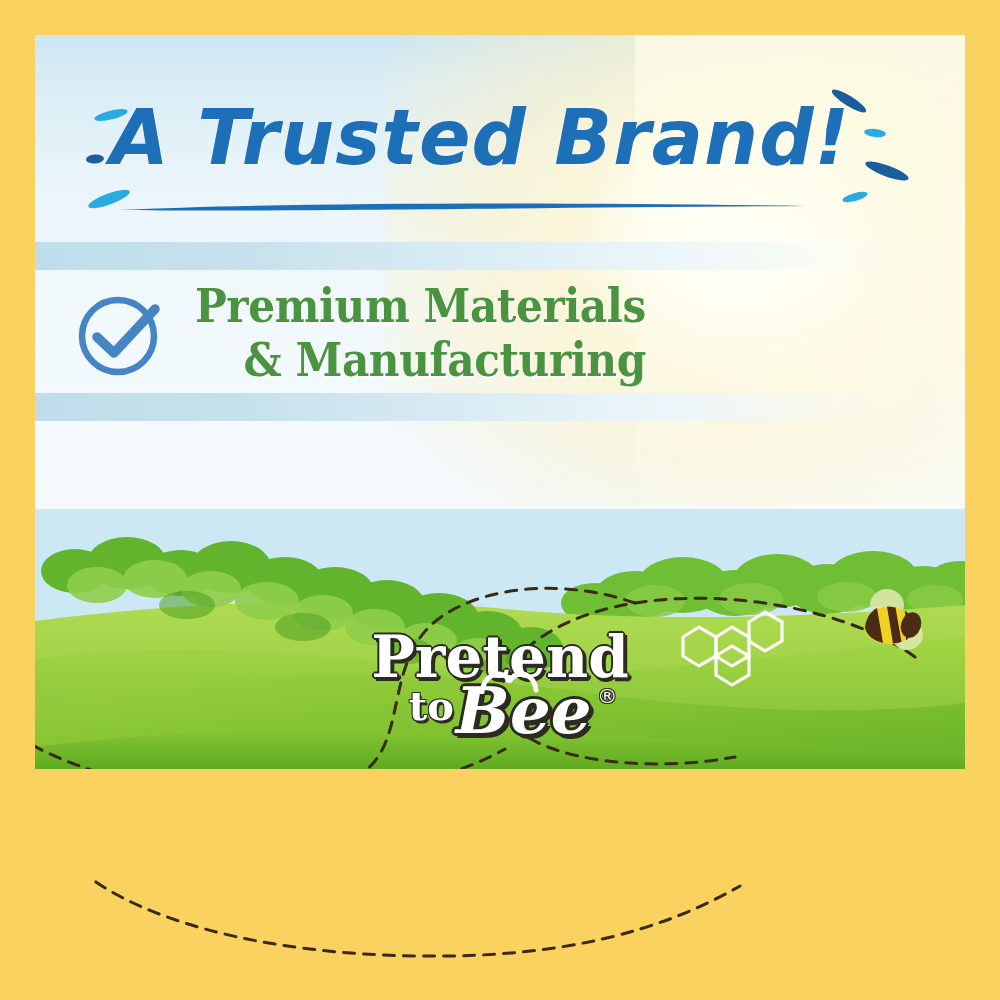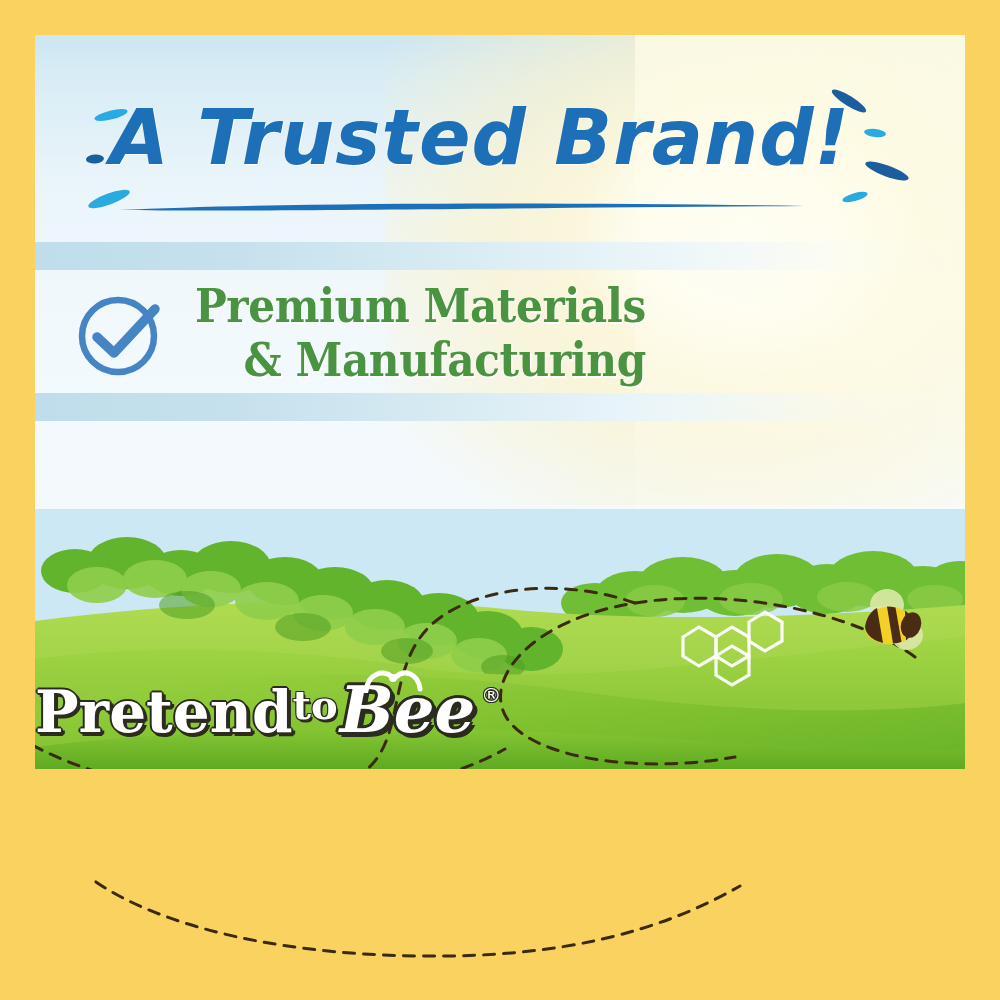--- a/index.html
+++ b/index.html
@@ -89,21 +89,21 @@
   }
   .bullet-text.small{font-size:45px;}
   
   #landscape{
     position:absolute;left:0;bottom:0;width:100%;height:260px;overflow:hidden;
     background:linear-gradient(180deg,#CBE7F4 0%,#D5ECF6 36%,#DCF0F8 52%);
   }
   
   #logo{
     position:absolute;left:0;bottom:28px;width:100%;
-    display:flex;align-items:center;
+    display:flex;flex-direction:column;align-items:center;
     pointer-events:none;
   }
   #logo-pretend{
     font-family:"DejaVu Serif",serif;font-weight:700;
     font-size:58px;color:#ffffff;letter-spacing:0px;
     text-shadow:
       3px 3px 0 #2b2b20, 2px 4px 0 #2b2b20, 4px 2px 0 #2b2b20,
       -1px -1px 0 #2b2b20, 1px -1px 0 #2b2b20, -1px 1px 0 #2b2b20,
       0 2px 0 #2b2b20, 2px 0 0 #2b2b20, -2px 0 0 #2b2b20, 0 -2px 0 #2b2b20;
     line-height:0.98;

